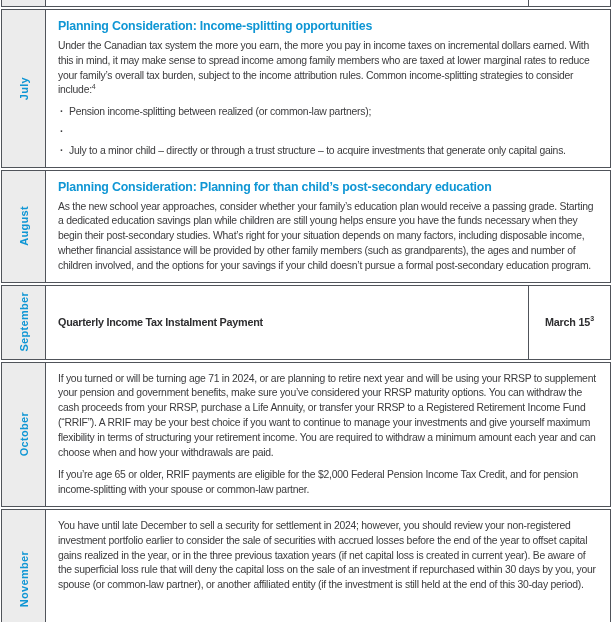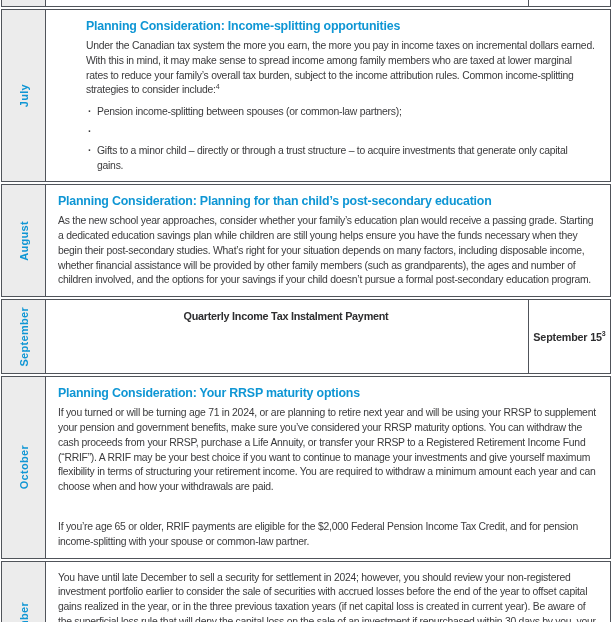--- a/index.html
+++ b/index.html
@@ -43,21 +43,21 @@
     letter-spacing: 0.3px;
     white-space: nowrap;
   }
   .content-cell {
     flex: 1 1 auto;
     padding: 9px 14px 8px 12px;
     min-width: 0;
   }
   .content-cell.v-center {
     display: flex;
-    flex-direction: row;
+    flex-direction: column;
     justify-content: center;
   }
   .date-cell {
     width: 82px;
     flex: 0 0 82px;
     border-left: 1px solid #50545a;
     display: flex;
     align-items: center;
     justify-content: center;
     text-align: center;
@@ -75,21 +75,21 @@
     font-size: 12.4px;
     letter-spacing: -0.2px;
     margin-bottom: 6px;
   }
   .body-text {
     font-size: 10.4px;
     line-height: 14.8px;
     letter-spacing: -0.25px;
     color: #3b3b3d;
   }
-  .body-text + .body-text { margin-top: 25px; }
+  .body-text + .body-text { margin-top: 8px; }
   sup.fnref {
     font-size: 7px;
     vertical-align: super;
     line-height: 0;
     letter-spacing: 0;
   }
   .bullet-list { margin-top: 7px; }
   .bullet-item {
     display: flex;
     margin-top: 5px;
@@ -108,21 +108,21 @@
   .deadline-title {
     font-weight: bold;
     font-size: 10.8px;
     line-height: 15px;
     letter-spacing: -0.25px;
     color: #2e2e30;
   }
   
   .row.sliver { height: 7px; margin-bottom: 2px; border-top: none; }
   .row.sliver .content-cell, .row.sliver .date-cell { padding: 0; }
-  .row.july     { min-height: 146px; gap: 28px; }
+  .row.july     { min-height: 146px; }
   .row.august   { min-height: 110px; }
   .row.september{ min-height: 75px; }
   .row.october  { min-height: 140px; }
   .row.november { min-height: 140px; }
 </style>
 </head>
 <body>
 
 <div class="page">
 
@@ -135,28 +135,28 @@
   <div class="row july">
     <div class="month-cell">
       <span class="month-label">July</span>
     </div>
     <div class="content-cell">
       <div class="planning-heading">Planning Consideration: Income-splitting opportunities</div>
       <div class="body-text"><span>Under the Canadian tax system the more you earn, the more you pay in income taxes on incremental dollars earned. With this in mind, it may make sense to spread income among family members who are taxed at lower marginal rates to reduce your family’s overall tax burden, subject to the income attribution rules. Common income-splitting strategies to consider include:</span><sup class="fnref">4</sup></div>
       <div class="bullet-list">
         <div class="bullet-item">
           <span class="bullet-dot">·</span>
-          <span>Pension income-splitting between spouses (or common-law partners);</span>
+          <span>Pension income-splitting between realized (or common-law partners);</span>
         </div>
         <div class="bullet-item">
           <span class="bullet-dot">·</span>
         </div>
         <div class="bullet-item">
           <span class="bullet-dot">·</span>
-          <span>Gifts to a minor child – directly or through a trust structure – to acquire investments that generate only capital gains.</span>
+          <span>July to a minor child – directly or through a trust structure – to acquire investments that generate only capital gains.</span>
         </div>
       </div>
     </div>
   </div>
 
   <div class="row august">
     <div class="month-cell">
       <span class="month-label">August</span>
     </div>
     <div class="content-cell">
@@ -166,30 +166,29 @@
   </div>
 
   <div class="row september">
     <div class="month-cell">
       <span class="month-label">September</span>
     </div>
     <div class="content-cell v-center">
       <div class="deadline-title">Quarterly Income Tax Instalment Payment</div>
     </div>
     <div class="date-cell">
-      <span class="date-text"><span>September 15</span><sup class="fnref">3</sup></span>
+      <span class="date-text"><span>March 15</span><sup class="fnref">3</sup></span>
     </div>
   </div>
 
   <div class="row october">
     <div class="month-cell">
       <span class="month-label">October</span>
     </div>
     <div class="content-cell">
-      <div class="planning-heading">Planning Consideration: Your RRSP maturity options</div>
       <div class="body-text">If you turned or will be turning age 71 in 2024, or are planning to retire next year and will be using your RRSP to supplement your pension and government benefits, make sure you’ve considered your RRSP maturity options. You can withdraw the cash proceeds from your RRSP, purchase a Life Annuity, or transfer your RRSP to a Registered Retirement Income Fund (“RRIF”). A RRIF may be your best choice if you want to continue to manage your investments and give yourself maximum flexibility in terms of structuring your retirement income. You are required to withdraw a minimum amount each year and can choose when and how your withdrawals are paid.</div>
       <div class="body-text">If you’re age 65 or older, RRIF payments are eligible for the $2,000 Federal Pension Income Tax Credit, and for pension income-splitting with your spouse or common-law partner.</div>
     </div>
   </div>
 
   <div class="row november">
     <div class="month-cell">
       <span class="month-label">November</span>
     </div>
     <div class="content-cell">

